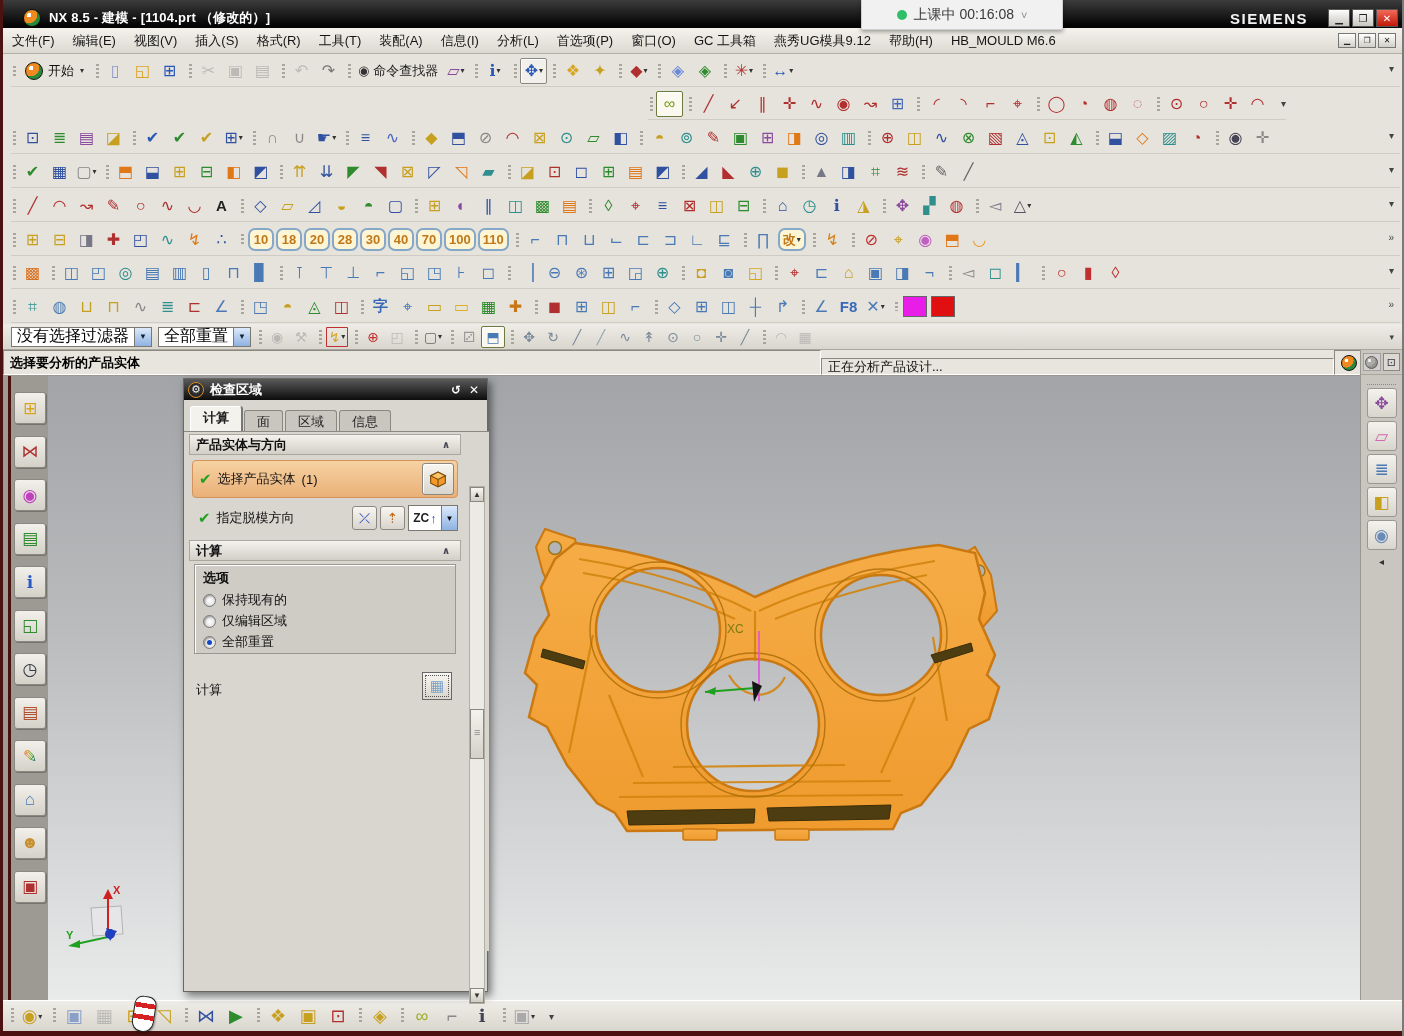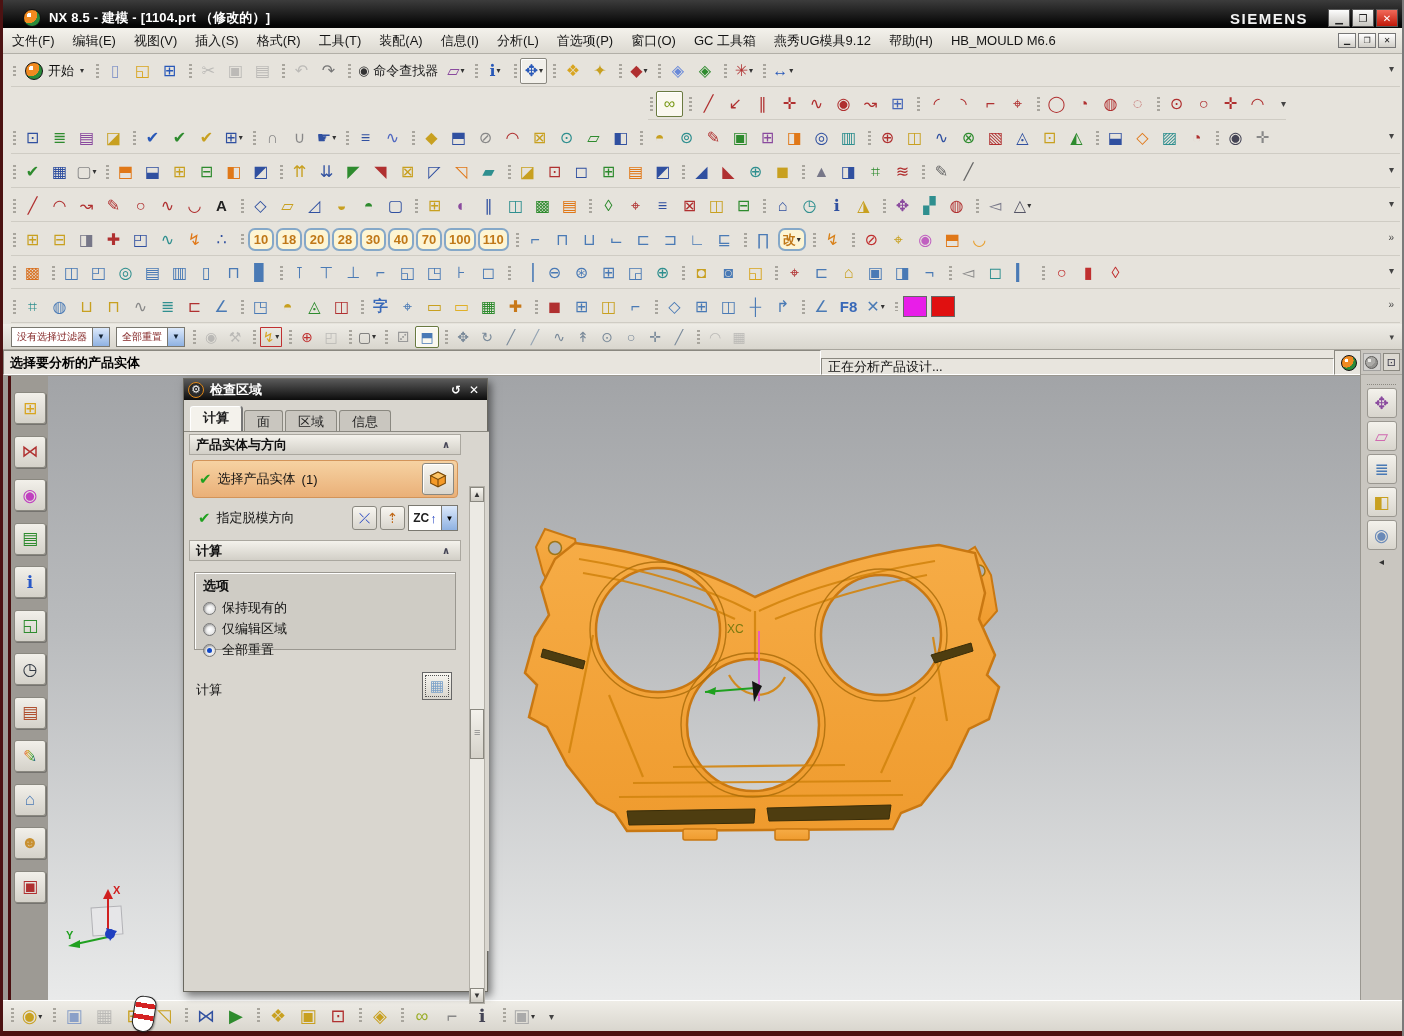--- a/index.html
+++ b/index.html
@@ -43,21 +43,21 @@
   .tb-trail { font-size:10px; color:#444; margin-left:6px; }
   .tb-trail.abs { position:absolute; right:6px; top:8px; margin:0; }
   .num-btn { min-width:26px; height:23px; border:2px solid #85a8c8; border-radius:7px; background:#fdf5d4; color:#c07818; font-size:13px; font-weight:bold; display:flex; align-items:center; justify-content:center; padding:0 3px; margin:0 1px; }
   .swatch { width:24px; height:21px; border:1px solid #666; margin:0 2px; }
   .start-btn { display:flex; align-items:center; gap:5px; padding:2px 6px; font-size:13px; color:#111; }
   .cmdfinder { display:flex; align-items:center; gap:4px; font-size:13px; color:#222; padding:0 4px; }
 
   
   .selbar { position:absolute; left:0; top:324px; width:100%; height:26px; background:linear-gradient(#eeece6,#d9d6ce); border-bottom:1px solid #a9a69e; display:flex; align-items:center; padding-left:8px; }
   .dd { display:flex; align-items:center; height:20px; background:#fff; border:1px solid #7a7870; margin-right:6px; }
-  .dd .dd-text { font-size:10px; padding:0 5px; color:#7f1d1d; white-space:nowrap; }
+  .dd .dd-text { font-size:16px; padding:0 5px; color:#000000; white-space:nowrap; }
   .dd .dd-btn { width:17px; height:100%; background:linear-gradient(#dce9fb,#8fb2e2); border-left:1px solid #7a7870; font-size:8px; display:flex; align-items:center; justify-content:center; color:#123; }
   .selbar .tb-group::before { top:4px; bottom:4px; }
   .selbar .ticon { width:24px; height:22px; font-size:14px; }
   .sel-trail { position:absolute; right:8px; font-size:9px; color:#444; }
 
   
   .statusbar { position:absolute; left:0; top:350px; width:1362px; height:26px; background:#e8e5de; border-bottom:1px solid #9a9790; display:flex; align-items:stretch; }
   .scell { border:1px solid; border-color:#8a8880 #fff #fff #8a8880; display:flex; align-items:center; padding:0 6px; font-size:13px; }
   .scell.prompt { width:852px; font-weight:bold; color:#000; }
   .scell.msg { width:534px; color:#111;margin-top:8px; }
@@ -811,21 +811,21 @@
               <span>ZC</span>
               <span class="up">↑</span>
             </span>
           <span class="zc-dd">▼</span>
         </span>
       </div>
       <div class="sec-hdr" style="top:108px;">
         <span>计算</span>
         <span class="col">∧</span>
       </div>
-      <div class="groupbox" style="top:140px;height:78px;">
+      <div class="groupbox" style="top:132px;height:90px;">
         <div class="gtitle">选项</div>
         <div id="dlg-radios">
             <div class="radio-row">
               <span class="radio"></span>
               <span>保持现有的</span>
             </div>
             <div class="radio-row">
               <span class="radio"></span>
               <span>仅编辑区域</span>
             </div>
@@ -840,20 +840,25 @@
       </div>
       <div class="calc-btn" style="left:238px;top:240px;">▦</div>
       <div class="dlg-scroll">
         <div class="ds-arrow" style="top:0;">▲</div>
         <div class="ds-thumb"></div>
         <div class="ds-arrow" style="bottom:0;">▼</div>
       </div>
     </div>
   </div>
 
+  <div class="notify">
+    <span class="dot"></span>
+    <span class="ntext">上课中 00:16:08</span>
+    <span class="chev">˅</span>
+  </div>
 
   <div class="bottombar" id="bottombar">
       <div class="tb-group">
         <span class="ticon" style="color: rgb(200, 160, 32);">◉<span class="caret">▾</span></span>
       </div>
       <div class="tb-group">
         <span class="ticon" style="color: rgb(138, 160, 200);">▣</span>
         <span class="ticon gray" style="color: rgb(153, 153, 153);">▦</span>
         <span class="ticon" style="color: rgb(200, 160, 32);">⊞</span>
         <span class="ticon" style="color: rgb(200, 160, 32);">◹</span>

